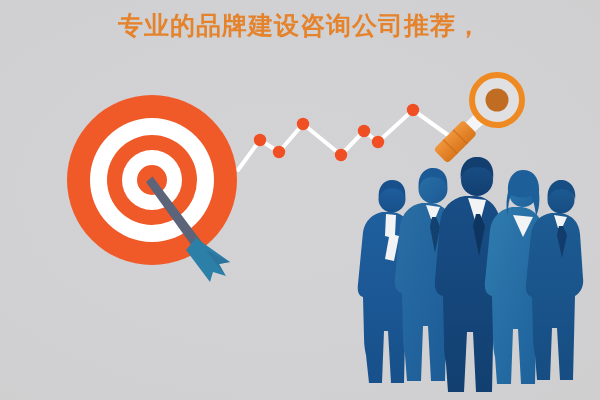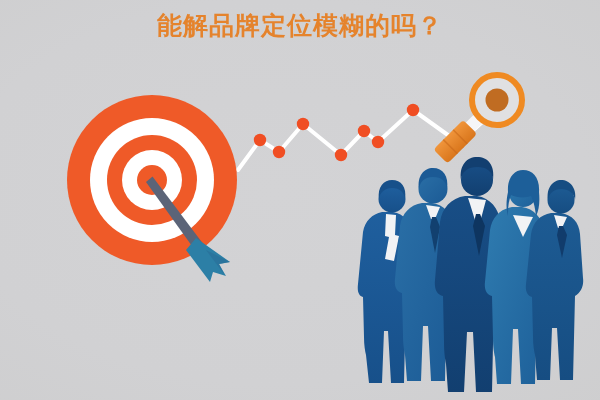--- a/index.html
+++ b/index.html
@@ -139,16 +139,16 @@
         <circle cx="561" cy="200" r="13.5" fill="url(#gPeopleE)"></circle>
         <path fill="#164d82" d="M548,200 c-2,-12 5,-20 13,-20 c9,0 16,8 14,20 c-1,-7 -6,-11 -14,-11 c-7,0 -12,4 -13,11z"></path>
         <path fill="#f2f3f5" d="M554,215 l13,2 l-5,11 l-4,0z"></path>
         <path fill="#113c6c" d="M559,226 l4,0 l4,9 l-5,23 l-5,-23z"></path>
       </g>
     </g>
 
   </svg>
 
   <div class="title-block">
-    <div class="title-line l2">能解品牌定位模糊的吗？</div>
+    <div class="title-line l1">专业的品牌建设咨询公司推荐，</div>
   </div>
 
 </div>
 
 </body></html>

